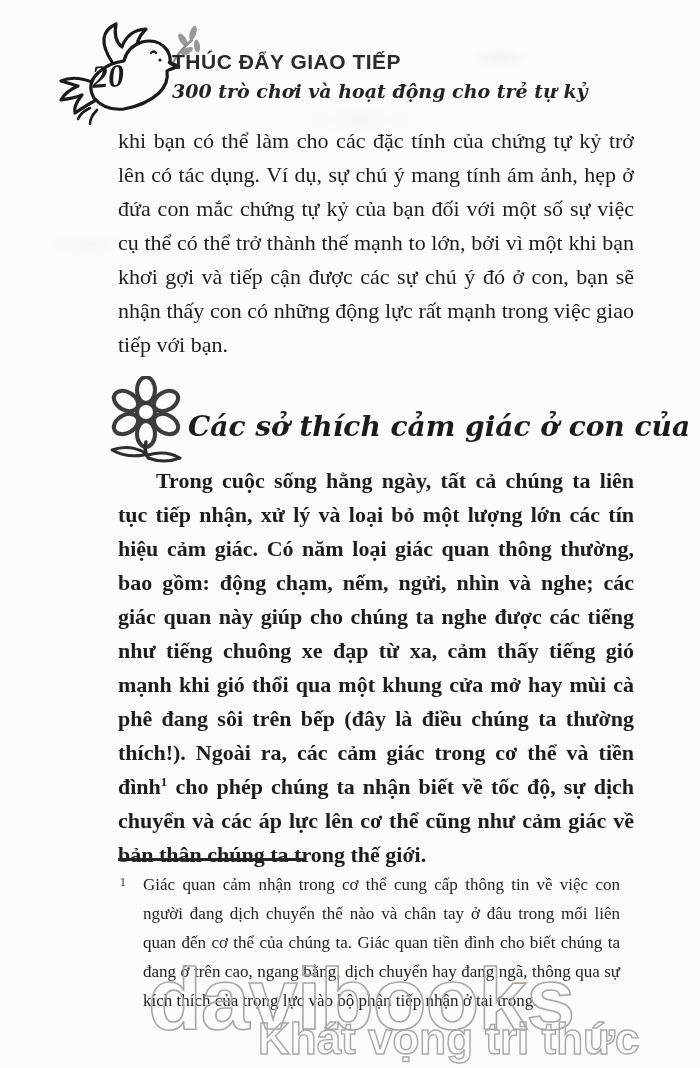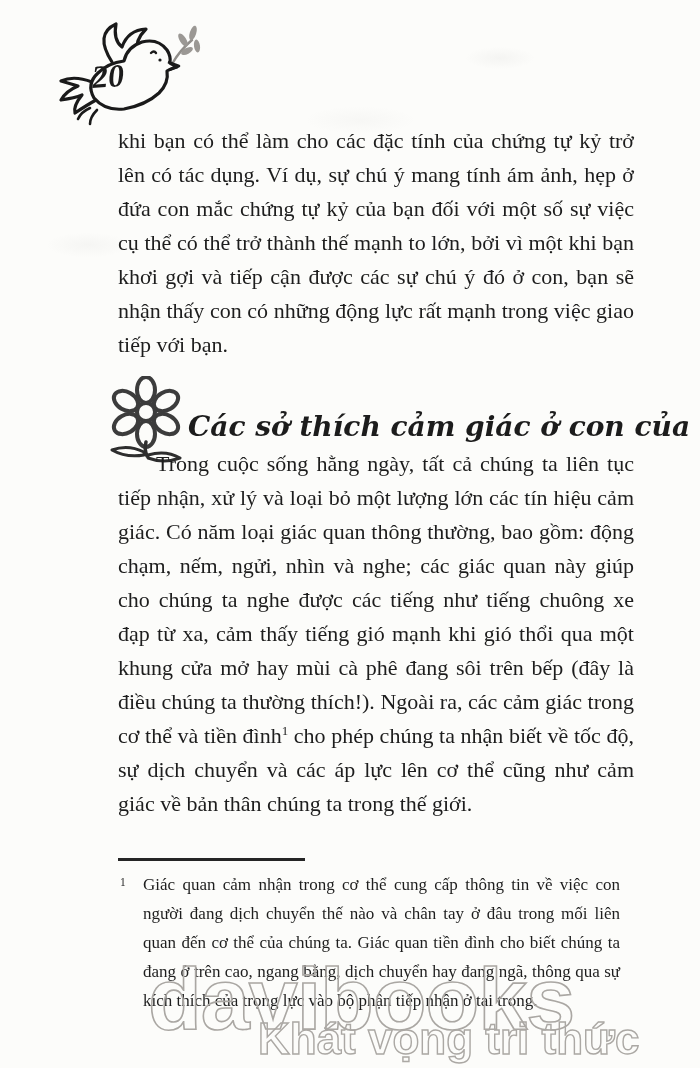--- a/index.html
+++ b/index.html
@@ -44,21 +44,21 @@
     color: #242424;
   }
 
   
   .column { position: absolute; left: 118px; width: 516px; }
   .body-par {
     font-size: 22px; line-height: 34px;
     text-align: justify; color: #1d1d1d;
   }
   .par-intro { top: 124px; }
-  .par-sensory { top: 447px; }
+  .par-sensory { top: 464px; font-weight: bold; }
   .par-sensory { text-indent: 0; }
   .par-sensory .lead-indent { display: inline-block; width: 38px; }
   sup.fn-ref { font-size: 13px; line-height: 0; vertical-align: super; }
 
   
   .section-heading-row {
     position: absolute; left: 104px; top: 374px;
     width: 530px; height: 90px;
   }
   .flower-wrap { position: absolute; left: 0; top: 2px; width: 92px; height: 88px; }
@@ -134,20 +134,24 @@
         <circle cx="104" cy="40" r="1.6" fill="#1a1a1a"></circle>
 
         <path d="M112,42 L123,46 L113,50" stroke="#1a1a1a" stroke-width="2.6" fill="none" stroke-linejoin="round"></path>
 
         <path d="M34,88 Q25,92 22,99 M41,90 Q34,97 34,104" stroke="#1a1a1a" stroke-width="2.6" fill="none" stroke-linecap="round"></path>
       </svg>
     </div>
 
     <div class="page-number">20</div>
 
+    <div class="header-text">
+      <div class="header-title">THÚC ĐẨY GIAO TIẾP</div>
+      <div class="header-subtitle">300 trò chơi và hoạt động cho trẻ tự kỷ</div>
+    </div>
   </div>
 
   <p class="column body-par par-intro abs">khi bạn có thể làm cho các đặc tính của chứng tự kỷ trở lên có tác dụng. Ví dụ, sự chú ý mang tính ám ảnh, hẹp ở đứa con mắc chứng tự kỷ của bạn đối với một số sự việc cụ thể có thể trở thành thế mạnh to lớn, bởi vì một khi bạn khơi gợi và tiếp cận được các sự chú ý đó ở con, bạn sẽ nhận thấy con có những động lực rất mạnh trong việc giao tiếp với bạn.</p>
 
   <div class="section-heading-row">
     <div class="flower-wrap">
       <svg viewBox="0 0 92 88" fill="none" xmlns="http://www.w3.org/2000/svg">
         <g stroke="#3c3c3c" stroke-width="4" fill="none" stroke-linecap="round">
 
           <ellipse cx="42" cy="14" rx="9" ry="13"></ellipse>

